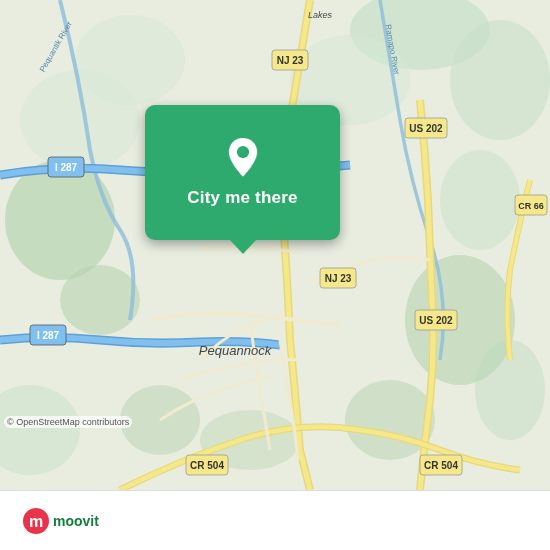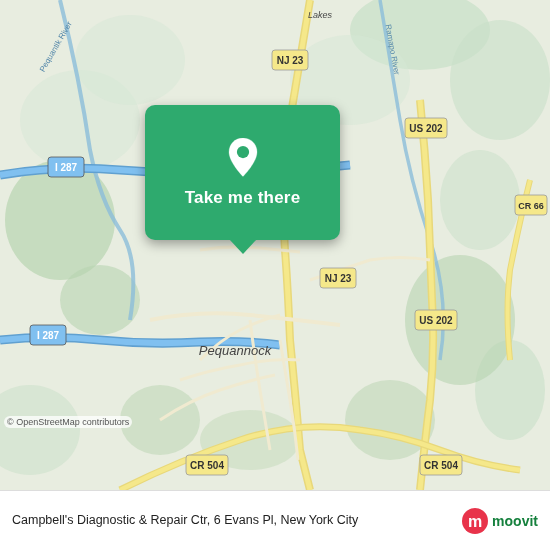--- a/index.html
+++ b/index.html
@@ -207,30 +207,29 @@
 
     <text x="320" y="18" text-anchor="middle" font-size="9" fill="#444" font-style="italic">Lakes</text>
 
   </svg>
 
   <div id="take-me-there-popup">
     <svg class="pin-icon" viewBox="0 0 42 48" xmlns="http://www.w3.org/2000/svg">
       <path d="M21 0 C12 0 5 7 5 16 C5 28 21 44 21 44 C21 44 37 28 37 16 C37 7 30 0 21 0Z" fill="white" stroke="rgba(255,255,255,0.3)" stroke-width="1"></path>
       <circle cx="21" cy="16" r="7" fill="#2eaa6e"></circle>
     </svg>
-    <span class="take-me-label">Take me there</span>
+    <span class="take-me-label">City me there</span>
   </div>
 
   <div id="osm-attr">
     <span>© OpenStreetMap contributors</span>
   </div>
 </div>
 
 <div id="info-bar">
-  <span id="address-text">Campbell's Diagnostic &amp; Repair Ctr, 6 Evans Pl, New York City</span>
   <div id="moovit-logo">
 
     <svg width="28" height="28" viewBox="0 0 28 28" xmlns="http://www.w3.org/2000/svg">
       <circle cx="14" cy="14" r="13" fill="#e8334a"></circle>
       <text x="14" y="20" text-anchor="middle" font-size="16" font-weight="bold" fill="white">m</text>
     </svg>
     <span class="moovit-text">moovit</span>
   </div>
 </div>
 

